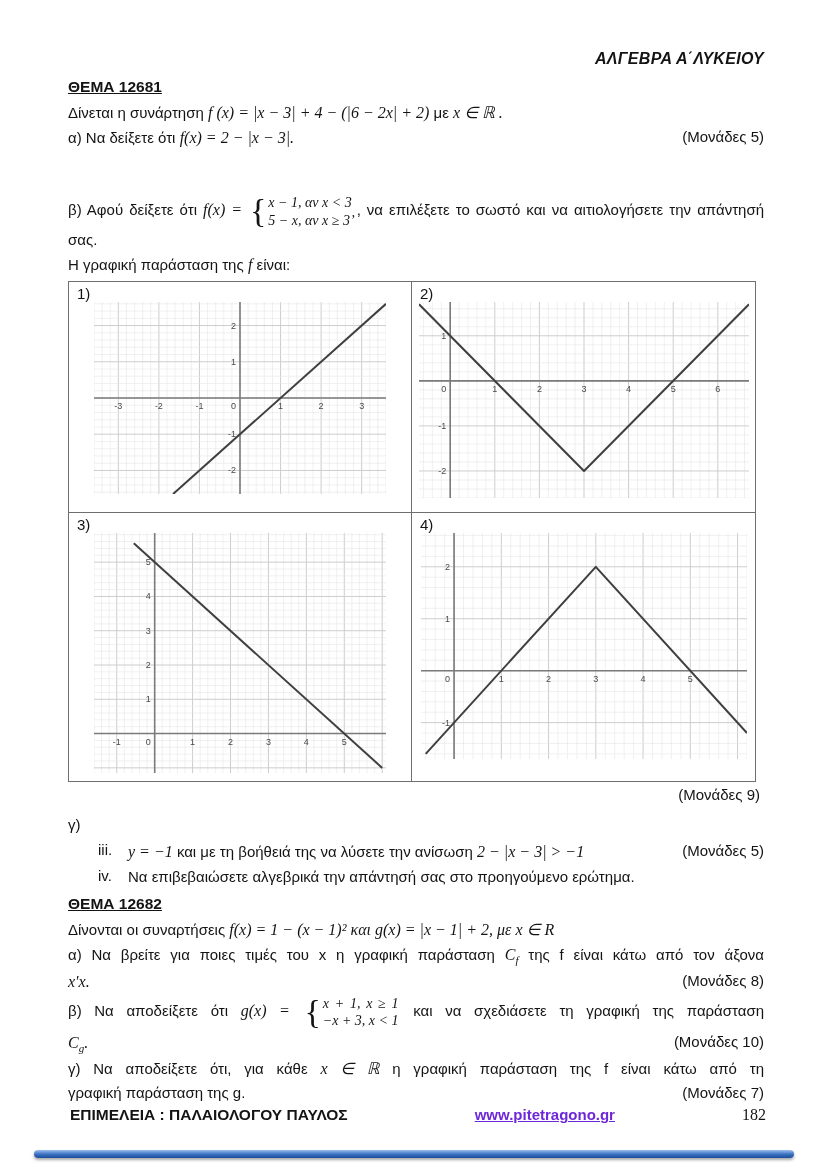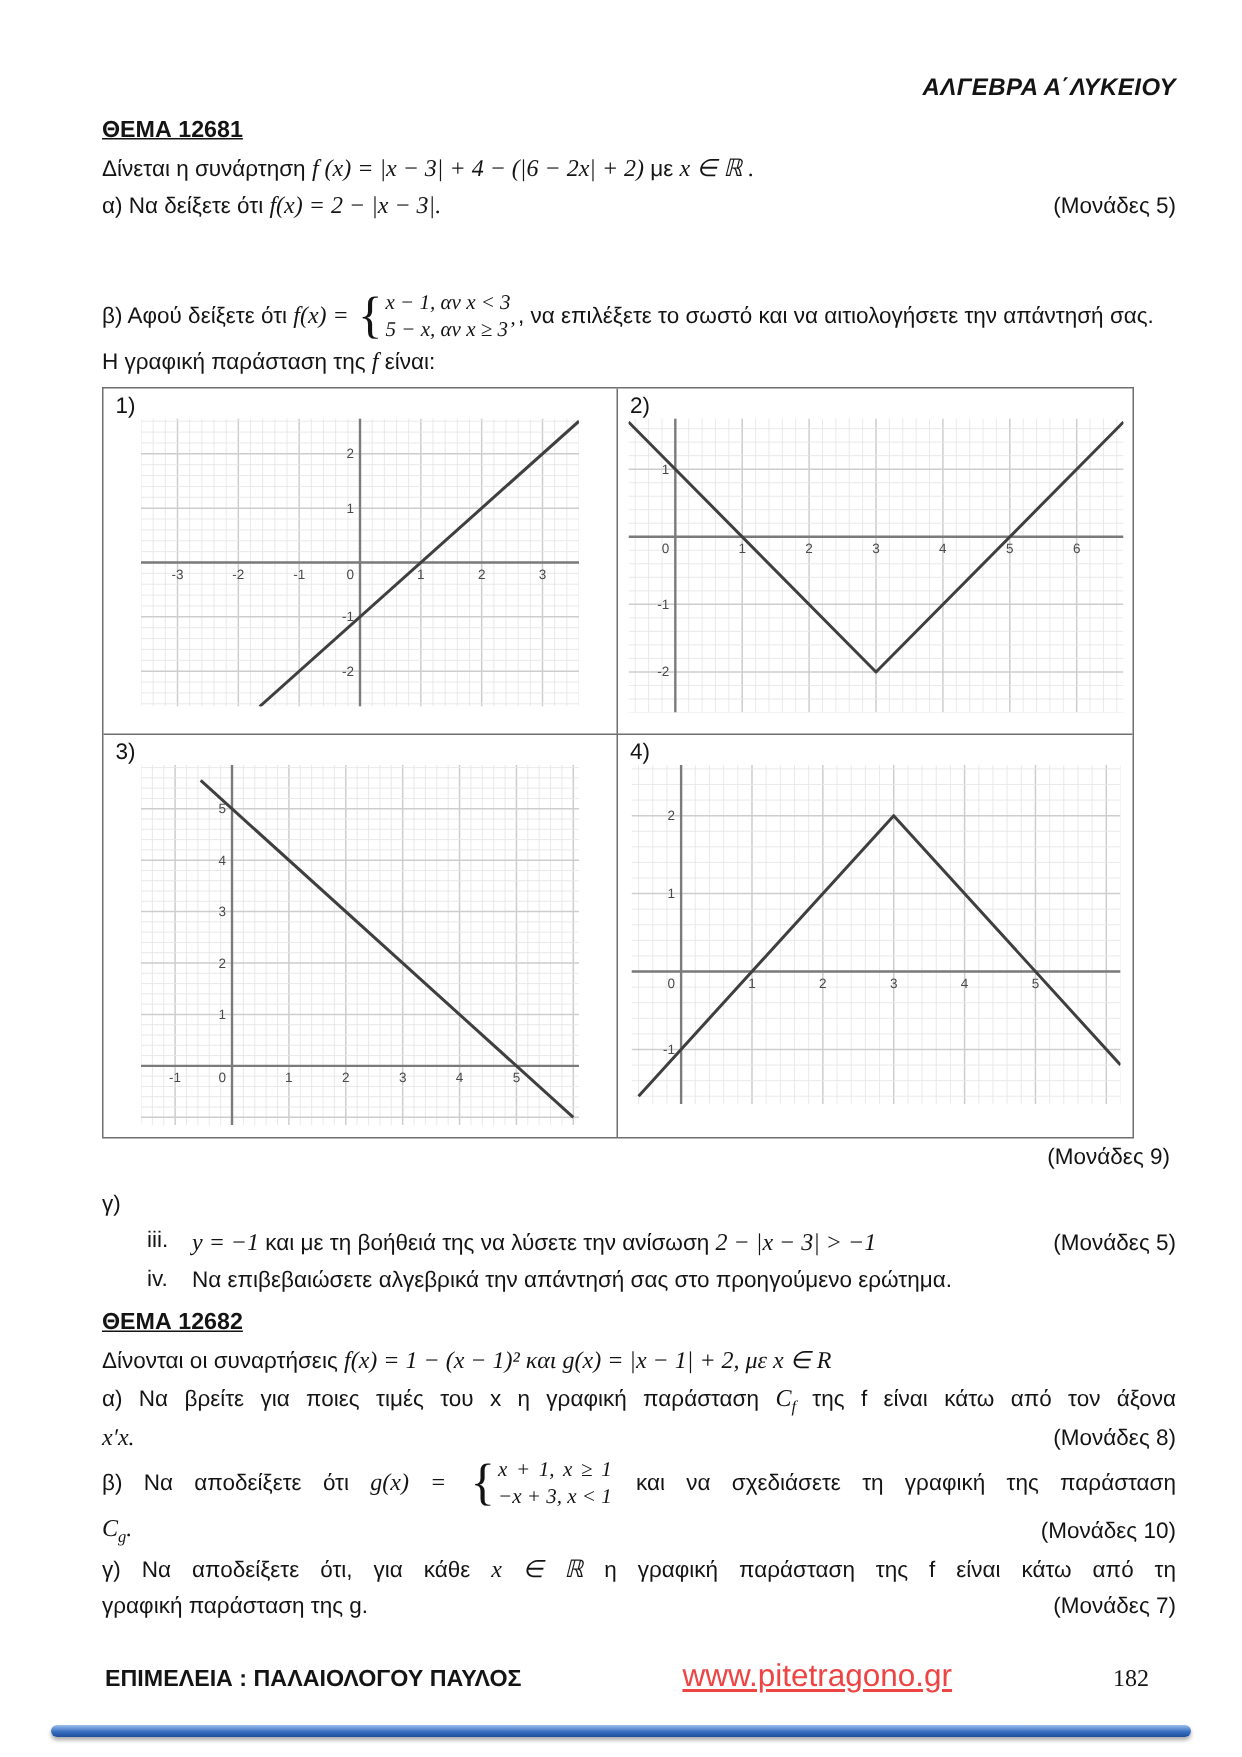--- a/index.html
+++ b/index.html
@@ -1,25 +1,25 @@
 <!DOCTYPE html>
 <html><head>
 <meta charset="utf-8">
 <style>
   * { margin:0; padding:0; box-sizing:border-box; }
   html,body { background:#ffffff; }
   .page {
     width:828px; height:1171px; background:#fff; position:relative;
     font-family:"Liberation Sans", sans-serif; font-size:15px; color:#141414;
-    padding:50px 44px 0 68px; overflow:hidden;
+    padding:50px 64px 0 68px; overflow:hidden;
   }
   .header-row { text-align:right; font-weight:bold; font-style:italic; font-size:16px; margin-bottom:10px; letter-spacing:0.3px; }
   .theme-title { font-weight:bold; text-decoration:underline; font-size:15.5px; margin:6px 0 5px; }
   .line { line-height:1.5; margin:1px 0; }
-  .row { display:flex; justify-content:space-between; align-items:center; line-height:1.5; margin:1px 0; }
+  .row { display:flex; justify-content:space-between; align-items:flex-start; line-height:1.5; margin:1px 0; }
   .points { white-space:nowrap; }
   .points-right { text-align:right; line-height:1.5; margin:2px 4px; }
   .math { font-family:"Liberation Serif", serif; font-style:italic; font-size:16px; }
   .subm { font-family:"Liberation Serif", serif; font-style:italic; font-size:11px; }
   .cases { display:inline-flex; align-items:center; vertical-align:middle; margin:0 2px; }
   .brace { font-family:"Liberation Serif", serif; font-style:normal; font-size:34px; font-weight:400; line-height:0.85; margin-right:2px; }
   .case-col { display:inline-flex; flex-direction:column; }
   .case { font-size:14px; line-height:1.25; white-space:nowrap; }
   .just-para { text-align:justify;margin-top:44px; }
   .jlast { text-align:justify; text-align-last:justify; }
@@ -32,21 +32,21 @@
   .graph-cell:nth-child(n+3) { border-bottom:none; }
   .cell-label { position:absolute; top:3px; left:8px; font-size:15px; }
   .tick { font-family:"Liberation Sans", sans-serif; font-size:9px; fill:#4a4a4a; }
   .gamma { margin:8px 0 2px; line-height:1.5; }
   .sub { display:flex; padding-left:30px; line-height:1.5; }
   .sub-label { width:30px; flex:none; }
   .sub-body { flex:1; }
   .section2 { }
   .footer { position:absolute; left:70px; right:62px; top:1106px; display:flex; justify-content:space-between; align-items:baseline; }
   .footer-editor { font-weight:bold; font-size:15.5px; }
-  .footer-link { color:#ef4444; font-weight:normal; text-decoration:underline; font-size:21px; cursor:pointer; }
+  .footer-link { color:#6d28d9; font-weight:bold; text-decoration:underline; font-size:15px; cursor:pointer; }
   .footer-page { font-family:"Liberation Serif", serif; font-size:16px; }
   .bottom-bar { position:absolute; left:34px; right:34px; bottom:13px; height:8px; border-radius:4px;
     background:linear-gradient(180deg,#9cbfed 0%,#3a6fc0 55%,#1b4e9b 100%);
     box-shadow:0 2px 3px rgba(0,0,0,0.35); }
 </style>
 </head>
 <body>
 
 <div class="page">
 

